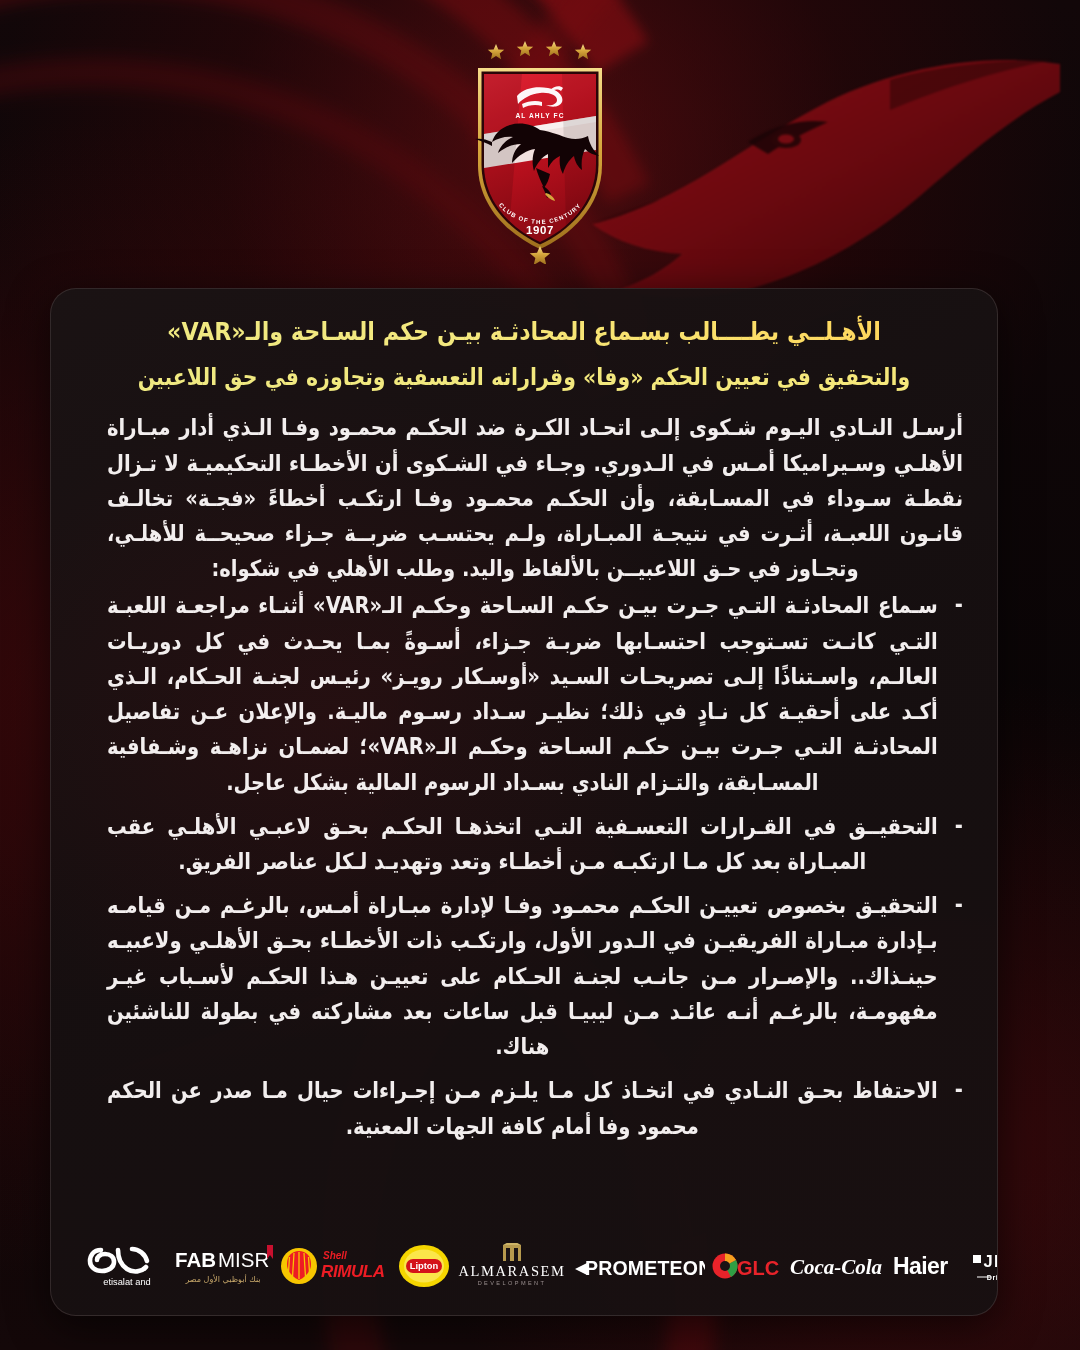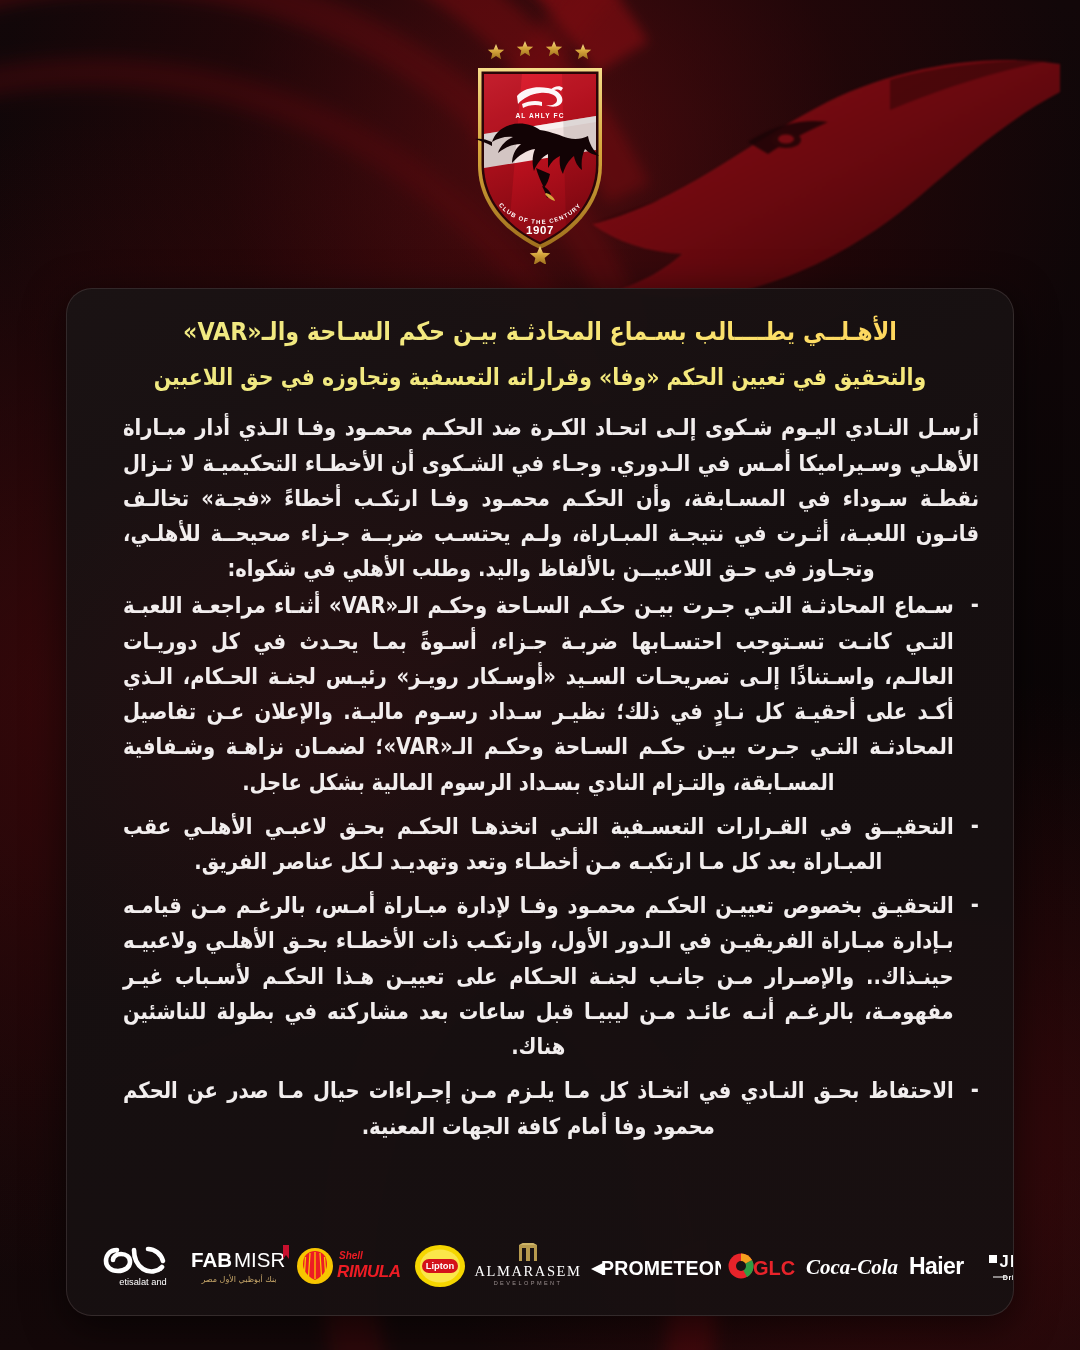--- a/index.html
+++ b/index.html
@@ -79,21 +79,21 @@
 
   
   #crest{
     position:absolute;left:0;right:0;top:38px;height:228px;
     display:flex;align-items:flex-start;justify-content:center;
     z-index:4;
   }
 
   
   #panel{
-    position:absolute;left:66px;top:288px;width:948px;height:1028px;
+    position:absolute;left:50px;top:288px;width:948px;height:1028px;
     background:linear-gradient(160deg,rgba(26,19,20,.965) 0%,rgba(22,15,16,.975) 45%,rgba(24,16,17,.97) 100%);
     border:1px solid rgba(150,130,130,.22);
     border-radius:26px;
     box-shadow:0 10px 40px rgba(0,0,0,.6);
     z-index:5;
     display:flex;flex-direction:column;
     padding:22px 34px 0 34px;
     box-sizing:border-box;
     overflow:hidden;
   }

